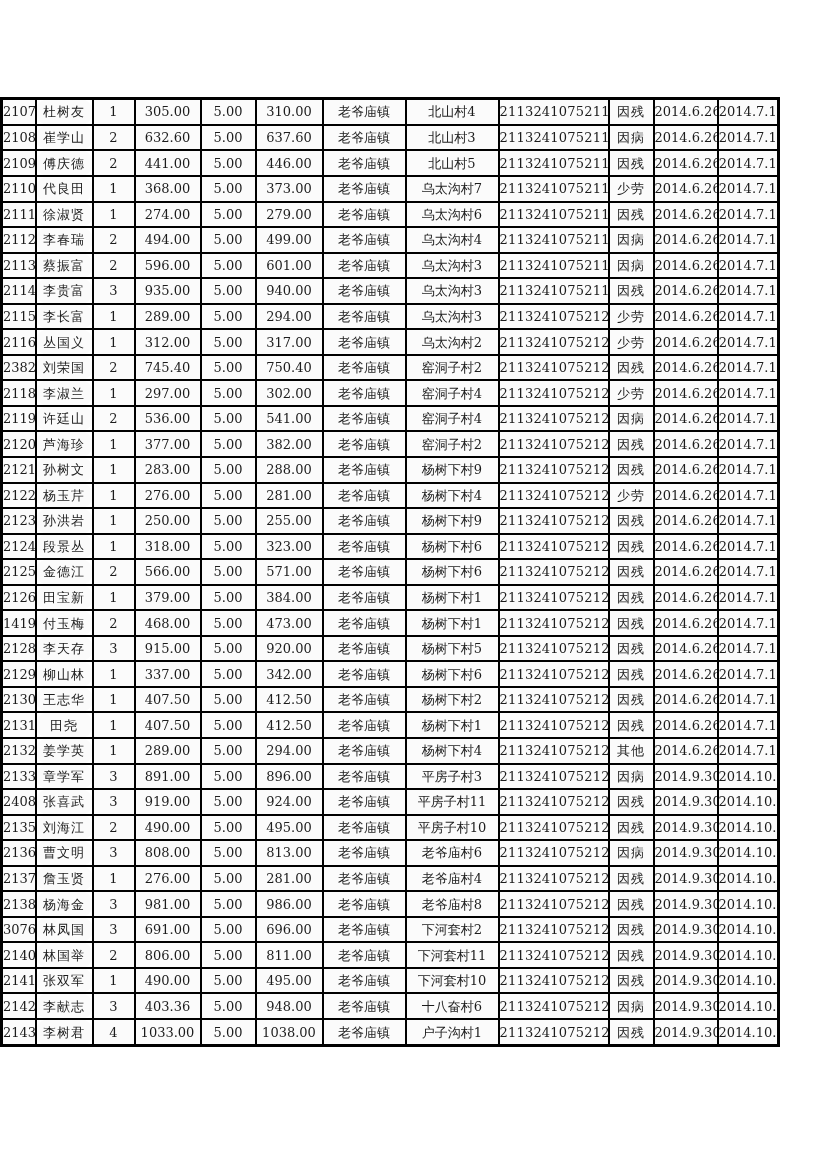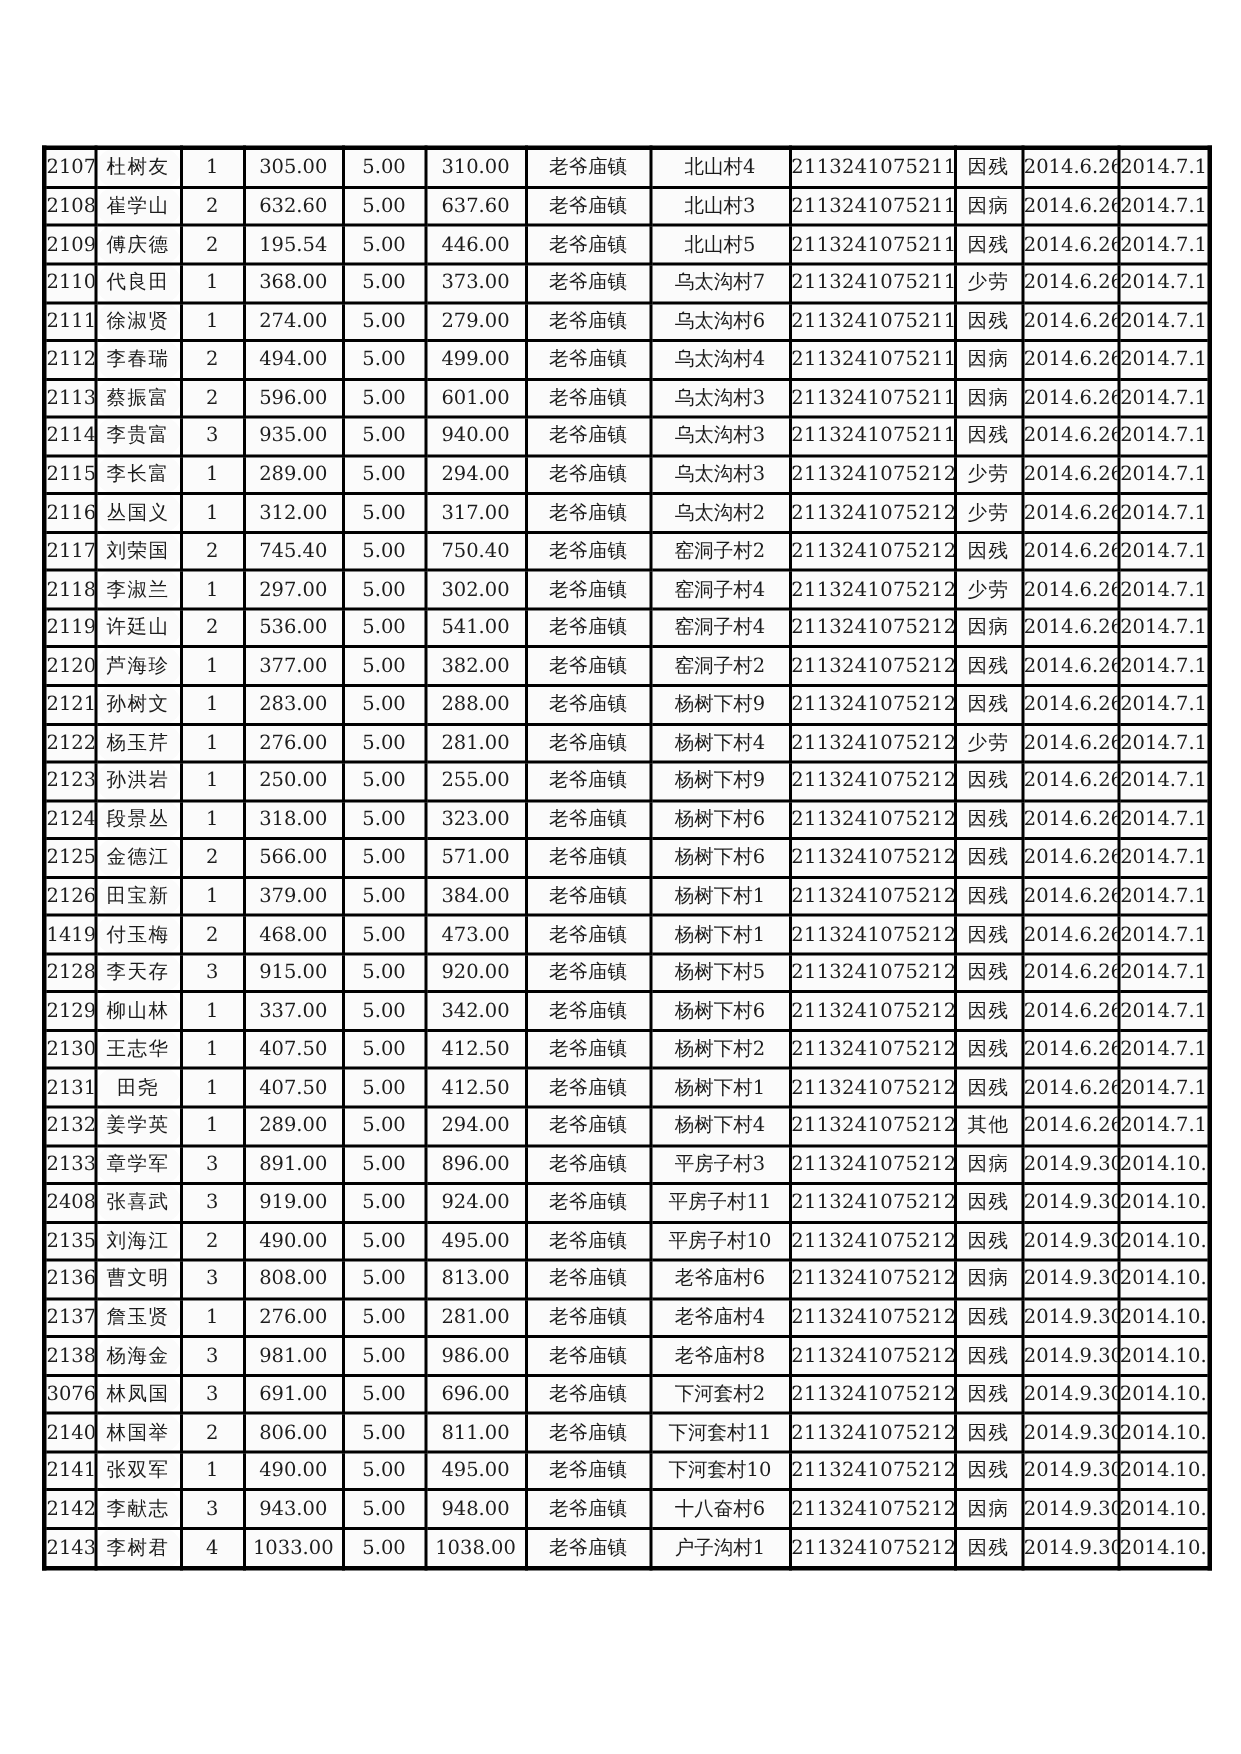--- a/index.html
+++ b/index.html
@@ -12,21 +12,21 @@
     font-family: "DejaVu Serif", "Liberation Serif", serif;
   }
   .page {
     position: relative;
     width: 827px;
     height: 1169px;
     background: #ffffff;
   }
   table.register {
     position: absolute;
-    left: 28px;
+    left: 0;
     top: 97px;
     width: 779px;
     height: 950px;
     border-collapse: collapse;
     table-layout: fixed;
     border: 3px solid #000000;
   }
   table.register td {
     border: 2px solid #000000;
     background: #fbfbfb;
@@ -105,21 +105,21 @@
           <td class="c7">北山村3</td>
           <td class="c8">211324107521190</td>
           <td class="c9">因病</td>
           <td class="c10">2014.6.26</td>
           <td class="c11">2014.7.1</td>
         </tr>
         <tr>
           <td class="c0">2109</td>
           <td class="c1">傅庆德</td>
           <td class="c2 red">2</td>
-          <td class="c3">195.54</td>
+          <td class="c3">441.00</td>
           <td class="c4">5.00</td>
           <td class="c5">446.00</td>
           <td class="c6">老爷庙镇</td>
           <td class="c7">北山村5</td>
           <td class="c8">211324107521192</td>
           <td class="c9">因残</td>
           <td class="c10">2014.6.26</td>
           <td class="c11">2014.7.1</td>
         </tr>
         <tr>
@@ -214,21 +214,21 @@
           <td class="c4">5.00</td>
           <td class="c5">317.00</td>
           <td class="c6">老爷庙镇</td>
           <td class="c7">乌太沟村2</td>
           <td class="c8">211324107521202</td>
           <td class="c9">少劳</td>
           <td class="c10">2014.6.26</td>
           <td class="c11">2014.7.1</td>
         </tr>
         <tr>
-          <td class="c0">2117</td>
+          <td class="c0">2382</td>
           <td class="c1">刘荣国</td>
           <td class="c2">2</td>
           <td class="c3">745.40</td>
           <td class="c4">5.00</td>
           <td class="c5">750.40</td>
           <td class="c6">老爷庙镇</td>
           <td class="c7">窑洞子村2</td>
           <td class="c8">211324107521207</td>
           <td class="c9">因残</td>
           <td class="c10">2014.6.26</td>
@@ -567,21 +567,21 @@
           <td class="c7">下河套村10</td>
           <td class="c8">211324107521261</td>
           <td class="c9">因残</td>
           <td class="c10">2014.9.30</td>
           <td class="c11">2014.10.1</td>
         </tr>
         <tr>
           <td class="c0">2142</td>
           <td class="c1">李献志</td>
           <td class="c2">3</td>
-          <td class="c3">943.00</td>
+          <td class="c3">403.36</td>
           <td class="c4">5.00</td>
           <td class="c5">948.00</td>
           <td class="c6">老爷庙镇</td>
           <td class="c7">十八奋村6</td>
           <td class="c8">211324107521264</td>
           <td class="c9">因病</td>
           <td class="c10">2014.9.30</td>
           <td class="c11">2014.10.1</td>
         </tr>
         <tr>

